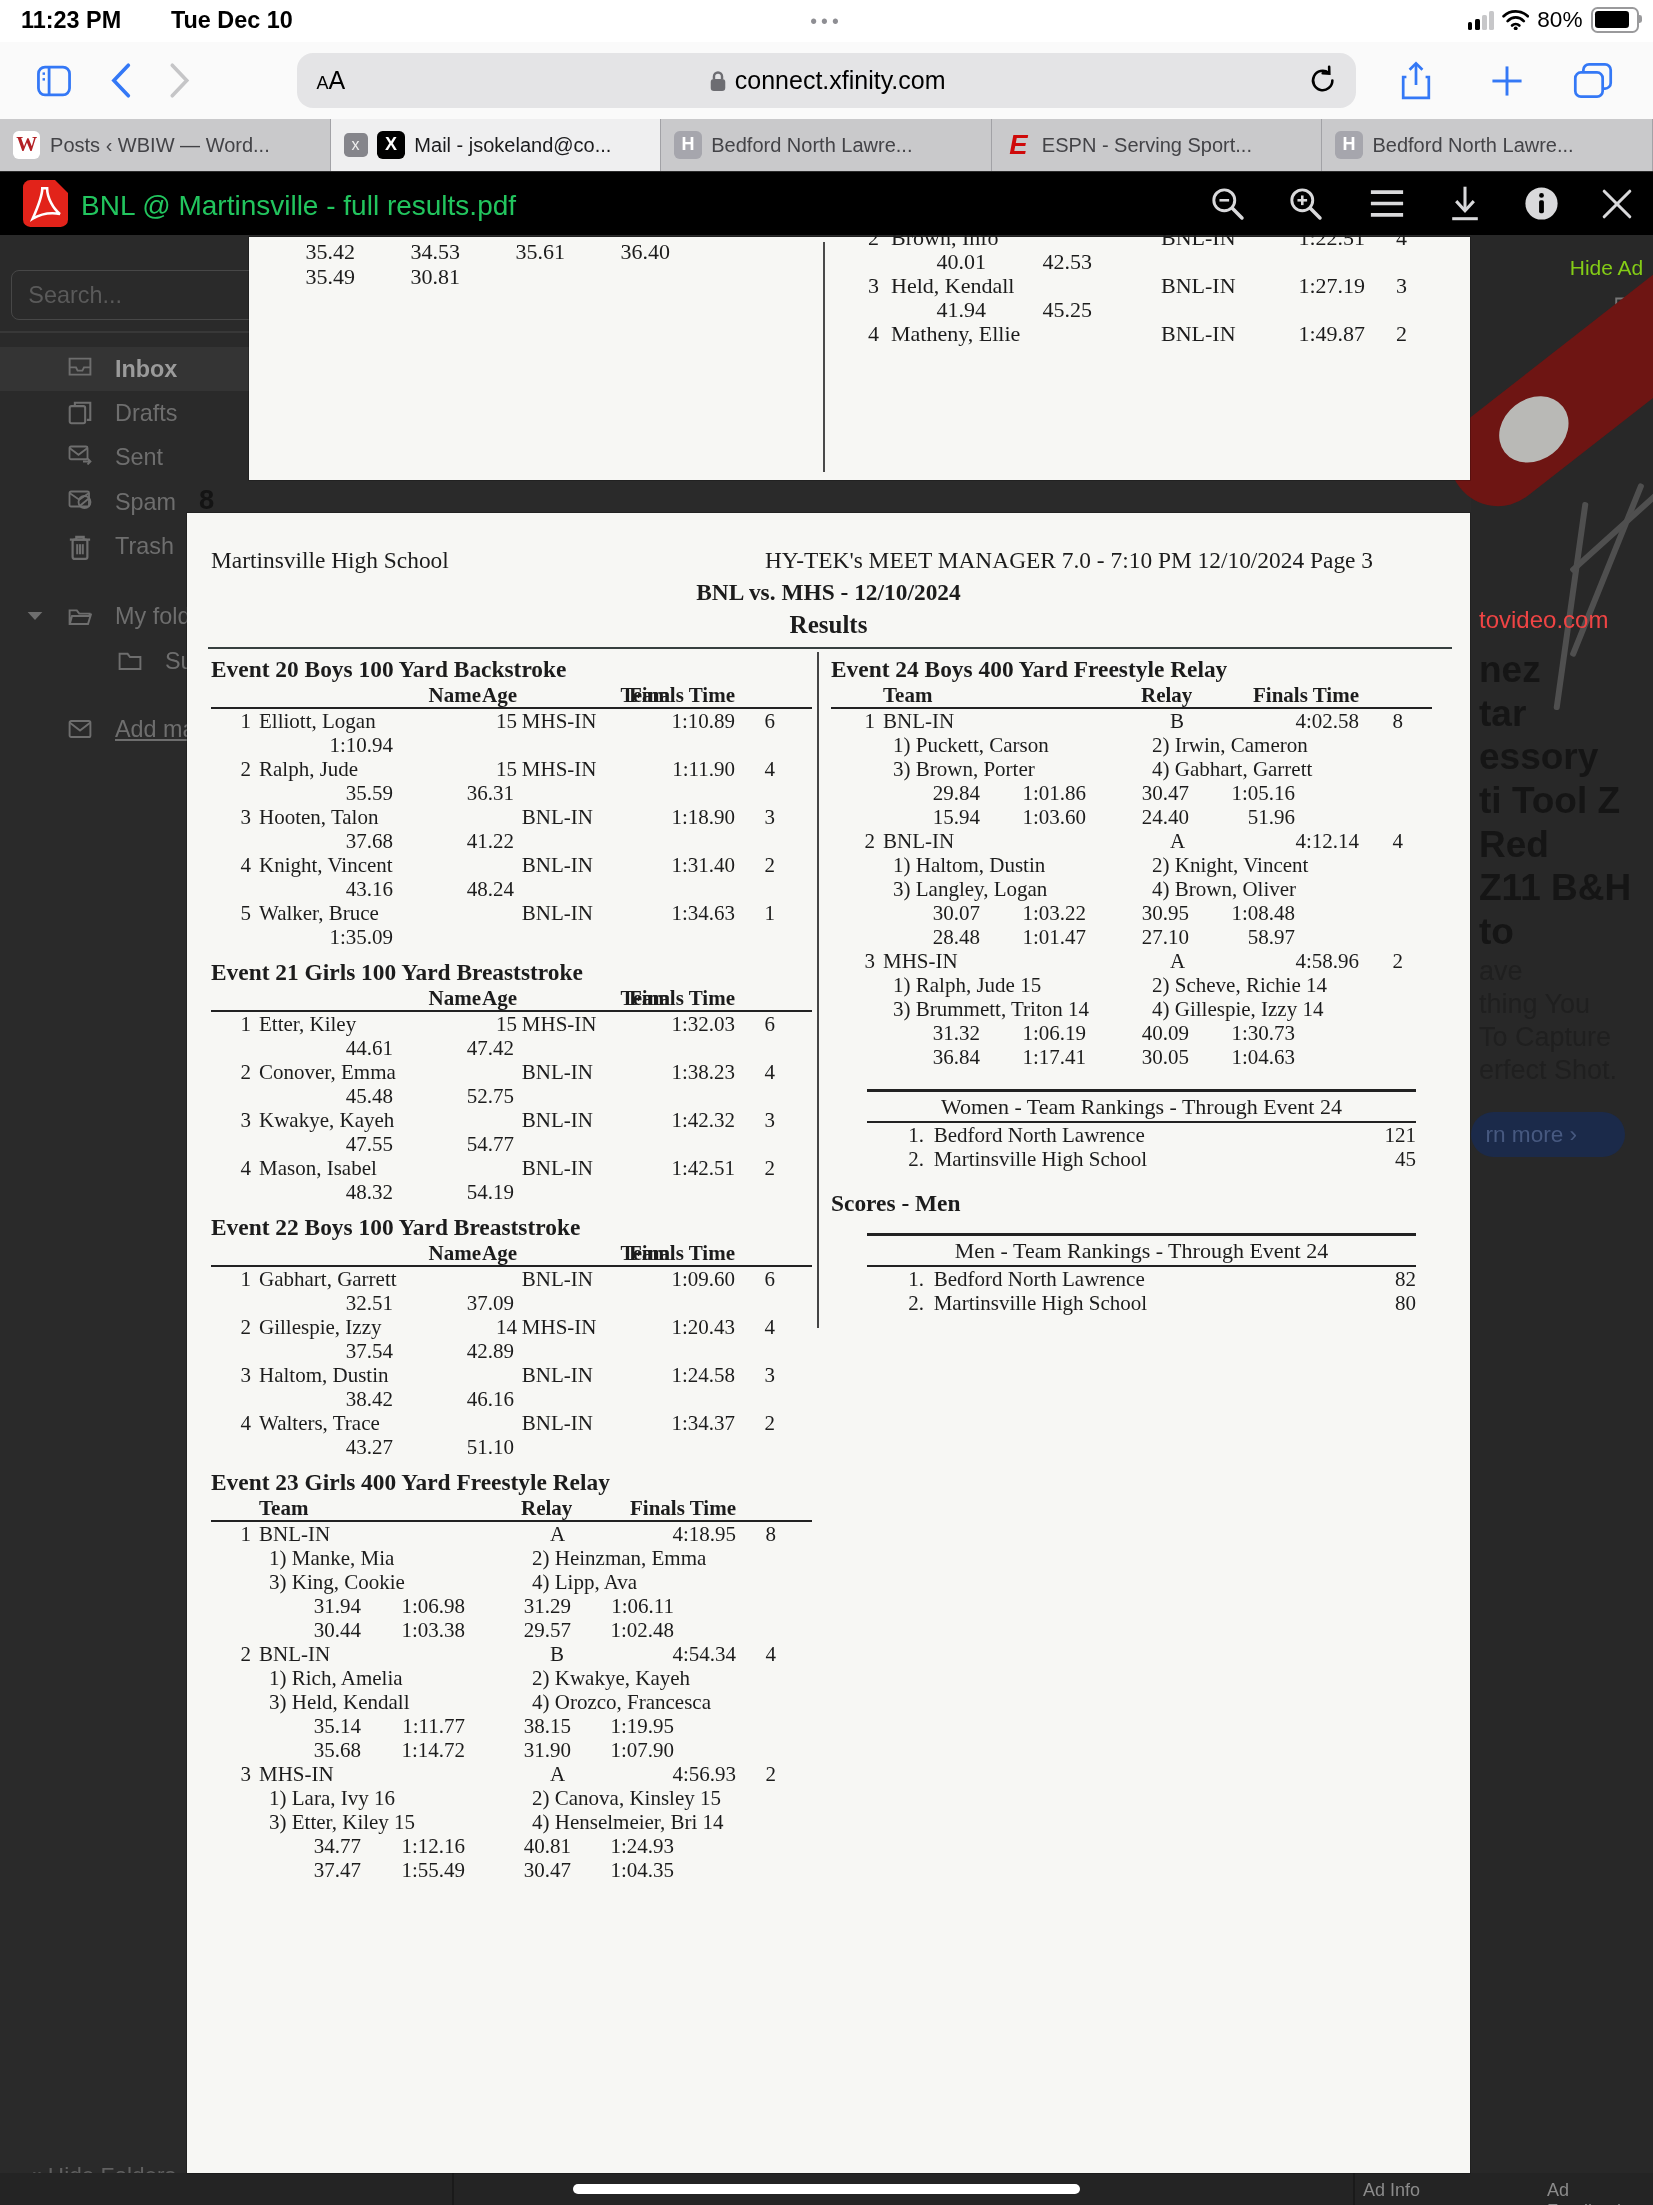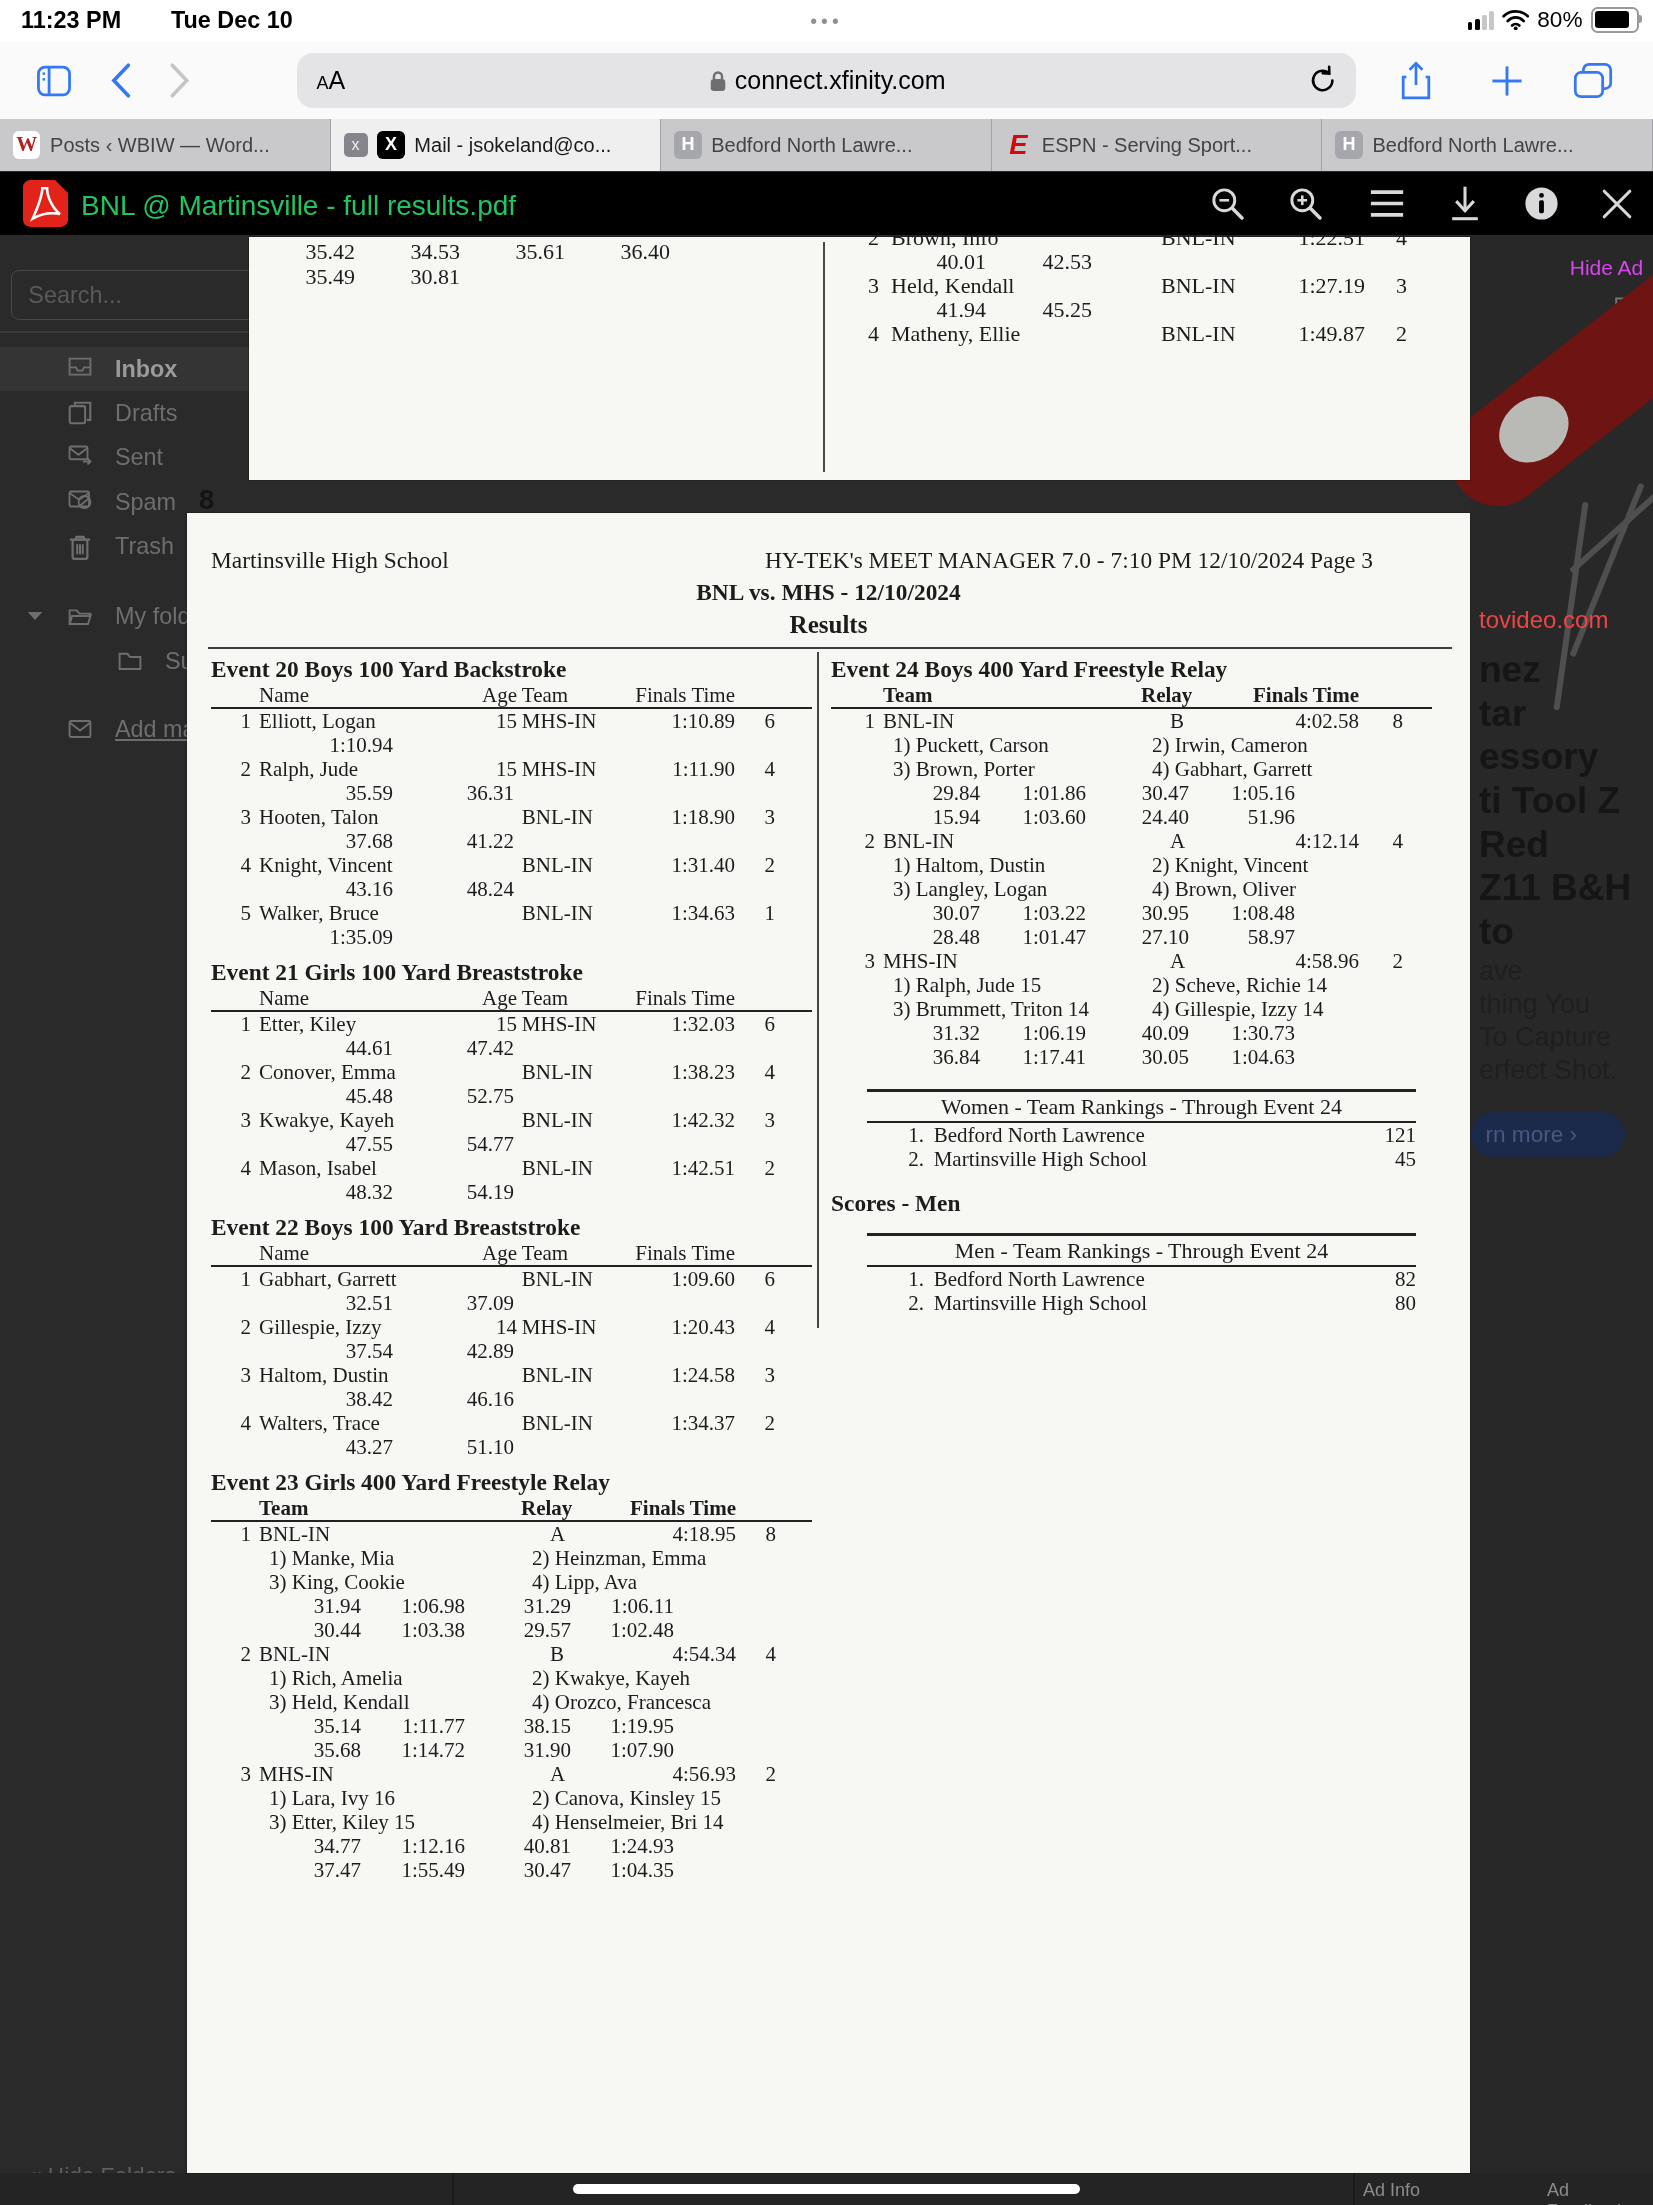--- a/index.html
+++ b/index.html
@@ -57,21 +57,21 @@
   .side-item .icon{position:absolute;left:68px;width:24px;height:24px;color:#6e6e6e;}
   .side-item .lbl{position:absolute;left:115px;font-size:23.4px;color:#6e6e6e;}
   .side-item.hl{background:#343434;}
   .side-item.hl .lbl{color:#9b9b9b;font-weight:700;}
   #spam-badge{left:199px;top:484px;font-size:27.4px;font-weight:700;color:#141414;z-index:1;}
   .underline{text-decoration:underline;}
   #hide-folders{left:29px;top:2163px;font-size:22.6px;color:#606060;z-index:1;}
 
   
   #ad-panel{left:1471px;top:235px;width:182px;height:1938px;background:#282828;z-index:1;overflow:visible;}
-  #ad-hide{position:absolute;right:9.7px;top:21px;font-size:21px;color:#d946ef;}
+  #ad-hide{position:absolute;right:9.7px;top:21px;font-size:21px;color:#84cc16;}
   #adchoices{position:absolute;right:13px;top:61px;width:27.4px;height:21px;color:#777;}
   .tool-bar-img{position:absolute;left:-48px;top:97px;width:347px;height:97px;background:#6e1513;border-radius:48px;
                 transform:rotate(-38deg);transform-origin:center;}
   .tool-hole{position:absolute;left:57px;top:18px;width:74px;height:61px;background:#b9b9b6;border-radius:50%;}
   .tool-nut{position:absolute;right:32px;top:22.6px;width:48px;height:45px;background:#1c1c1c;border-radius:9.7px;}
   .hex-rod{position:absolute;width:5.7px;background:#4f4f4f;border-radius:2.4px;}
   #ad-domain{position:absolute;left:8px;top:371px;font-size:24px;color:#ef4444;}
   .ad-headline{position:absolute;left:8px;font-size:37px;font-weight:700;color:#151515;line-height:44px;white-space:nowrap;}
   .ad-tag{position:absolute;left:8px;font-size:27px;color:#1f1f1f;line-height:33px;white-space:nowrap;}
   #ad-cta{position:absolute;left:0px;top:877px;width:139px;height:45px;background:#1b2a4a;border-radius:22.6px;
@@ -114,21 +114,21 @@
     --sp:150px 104px 106px 103px;}
   #col-right{left:644px;
     --c:44px 234px 36px 149px 65px 40px;
     --sp2:182px 121px;
     --r:44px 266px 85px 133px 44px;
     --sw:259px 1fr; --swpad:62px;
     --sp:149px 106px 103px 106px;}
   .evt{margin-top:9.7px;}
   .evt:first-child{margin-top:4.8px;}
   .evt-title{font-size:23.4px;font-weight:700;line-height:27.4px;white-space:nowrap;}
-  .ind-hdr{display:grid;grid-template-columns:var(--c);font-weight:400;line-height:24px;border-bottom:2.4px solid #222;}
+  .ind-hdr{display:grid;grid-template-columns:var(--c);font-weight:700;line-height:24px;border-bottom:2.4px solid #222;text-align:right;}
   .ind-row{display:grid;grid-template-columns:var(--c);line-height:24px;}
   .ind-split{display:grid;grid-template-columns:var(--sp2);line-height:24px;}
   .ind-split span{justify-self:end;}
   .rel-hdr{display:grid;grid-template-columns:var(--r);font-weight:700;line-height:24px;border-bottom:2.4px solid #222;}
   .rel-row{display:grid;grid-template-columns:var(--r);line-height:24px;}
   .sw-row{display:grid;grid-template-columns:var(--sw);padding-left:var(--swpad);line-height:24px;}
   .rel-split{display:grid;grid-template-columns:var(--sp);line-height:24px;}
   .rel-split span{justify-self:end;}
   .c-rank{justify-self:end;}
   .c-name,.c-team{padding-left:8px;white-space:nowrap;}

